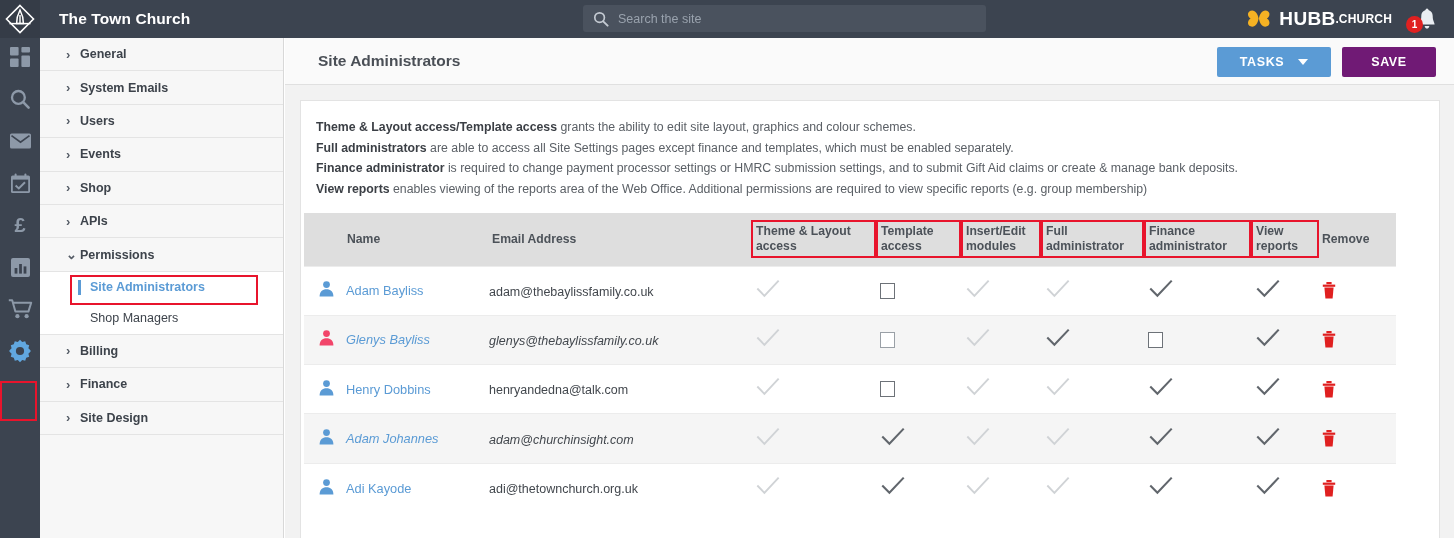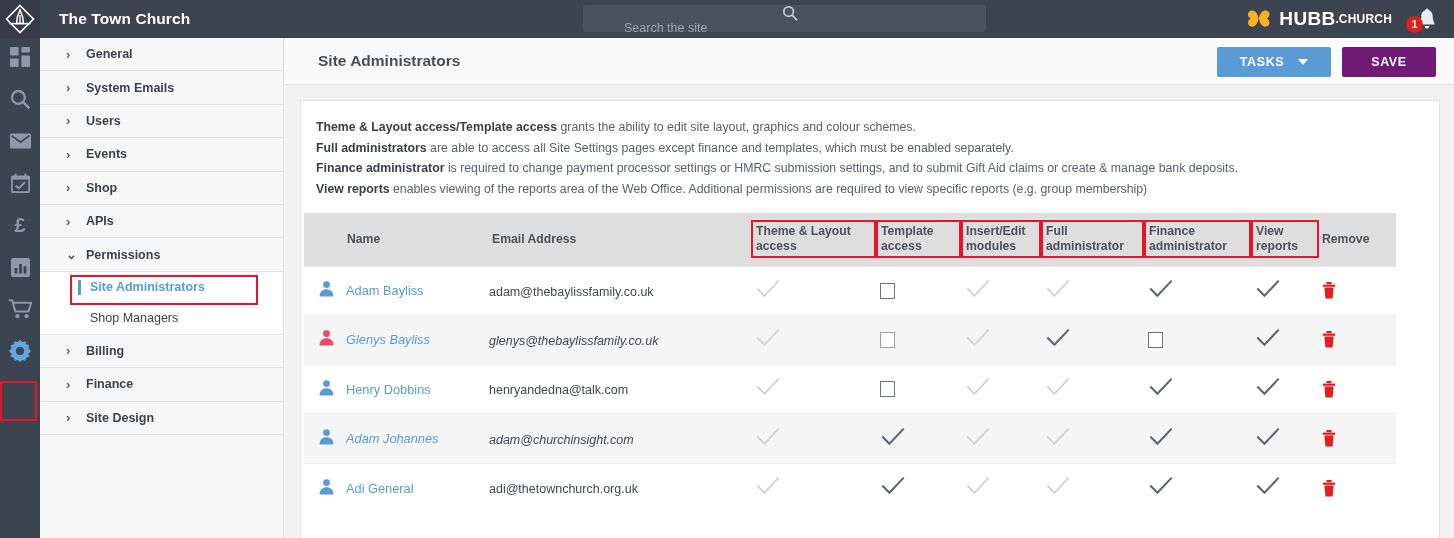--- a/index.html
+++ b/index.html
@@ -25,21 +25,21 @@
   }
   .site-title {
     color: #ffffff; font-size: 15.5px; font-weight: bold;
     margin-left: 19px; letter-spacing: .1px;
     white-space: nowrap;
   }
   .search-wrap {
     position: absolute; left: 583px; top: 5px;
     width: 403px; height: 27px;
     background: #4a525e; border-radius: 3px;
-    display: flex; align-items: center; flex-direction: column;
+    display: flex; align-items: center;
   }
   .search-ico { margin-left: 10px; display: flex; align-items: center; }
   .search-input {
     background: transparent; border: 0; outline: none;
     color: #c6ccd4; font-size: 12.5px;
     font-family: "Liberation Sans", sans-serif;
     margin-left: 9px; width: 330px; height: 22px;
   }
   .search-input::placeholder { color: #99a2ad; }
 
@@ -93,21 +93,20 @@
     padding-left: 26px;
     cursor: pointer;
     background: #f7f7f7;
   }
   .nav-row .chev {
     width: 14px; color: #555c66; font-size: 13px;
     font-weight: bold; flex: 0 0 14px;
   }
   .nav-row .lbl {
     font-size: 12.5px; font-weight: bold; color: #3d434b;
-    margin-left: 6px;
   }
   .nav-sub { background: #ffffff; }
   .nav-subrow {
     height: 31px; display: flex; align-items: center;
     padding-left: 50px; position: relative; cursor: pointer;
   }
   .nav-subrow .slbl { font-size: 12.5px; color: #3d434b; }
   .nav-subrow.active .slbl { color: #5b9bd5; font-weight: bold; }
   .nav-subrow.active::before {
     content: ""; position: absolute; left: 38px; top: 8px;
@@ -710,21 +709,21 @@
                 </span>
               </td>
             </tr>
             <tr class="wht">
               <td class="cell-name">
                 <span class="person">
                   <span><svg width="17" height="17" viewBox="0 0 17 17">
                       <circle cx="8.5" cy="4.6" r="3.4" fill="#5b9bd5"></circle>
                       <path d="M1.6 16.4 C1.6 11.6 4.6 9.2 8.5 9.2 C12.4 9.2 15.4 11.6 15.4 16.4 Z" fill="#5b9bd5"></path>
                     </svg></span>
-                  <span class="pname">Adi General</span>
+                  <span class="pname">Adi Kayode</span>
                 </span>
               </td>
               <td><span class="pemail">adi@thetownchurch.org.uk</span></td>
               <td>
                 <span class="mark">
                   <span><svg width="26" height="22" viewBox="0 0 26 22">
                       <path d="M3 11.2 L9.4 17.8 L23 3.4" fill="none" stroke="#d0d3d6" stroke-width="1.9" stroke-linecap="square"></path>
                     </svg></span>
                 </span>
               </td>

